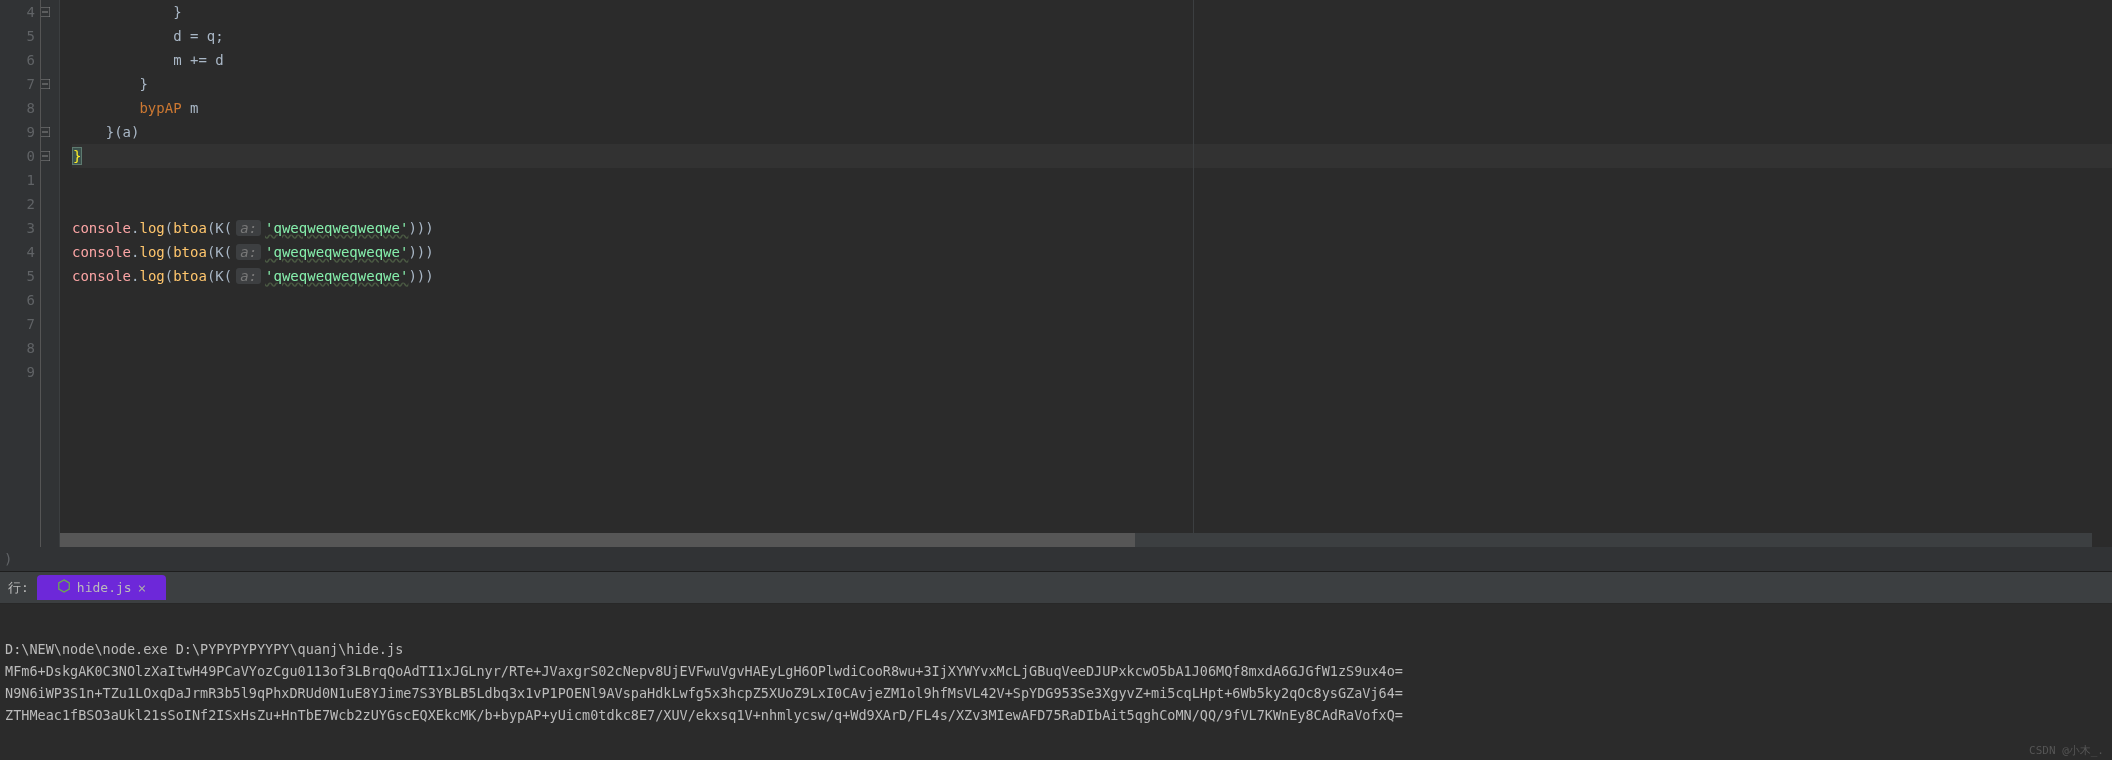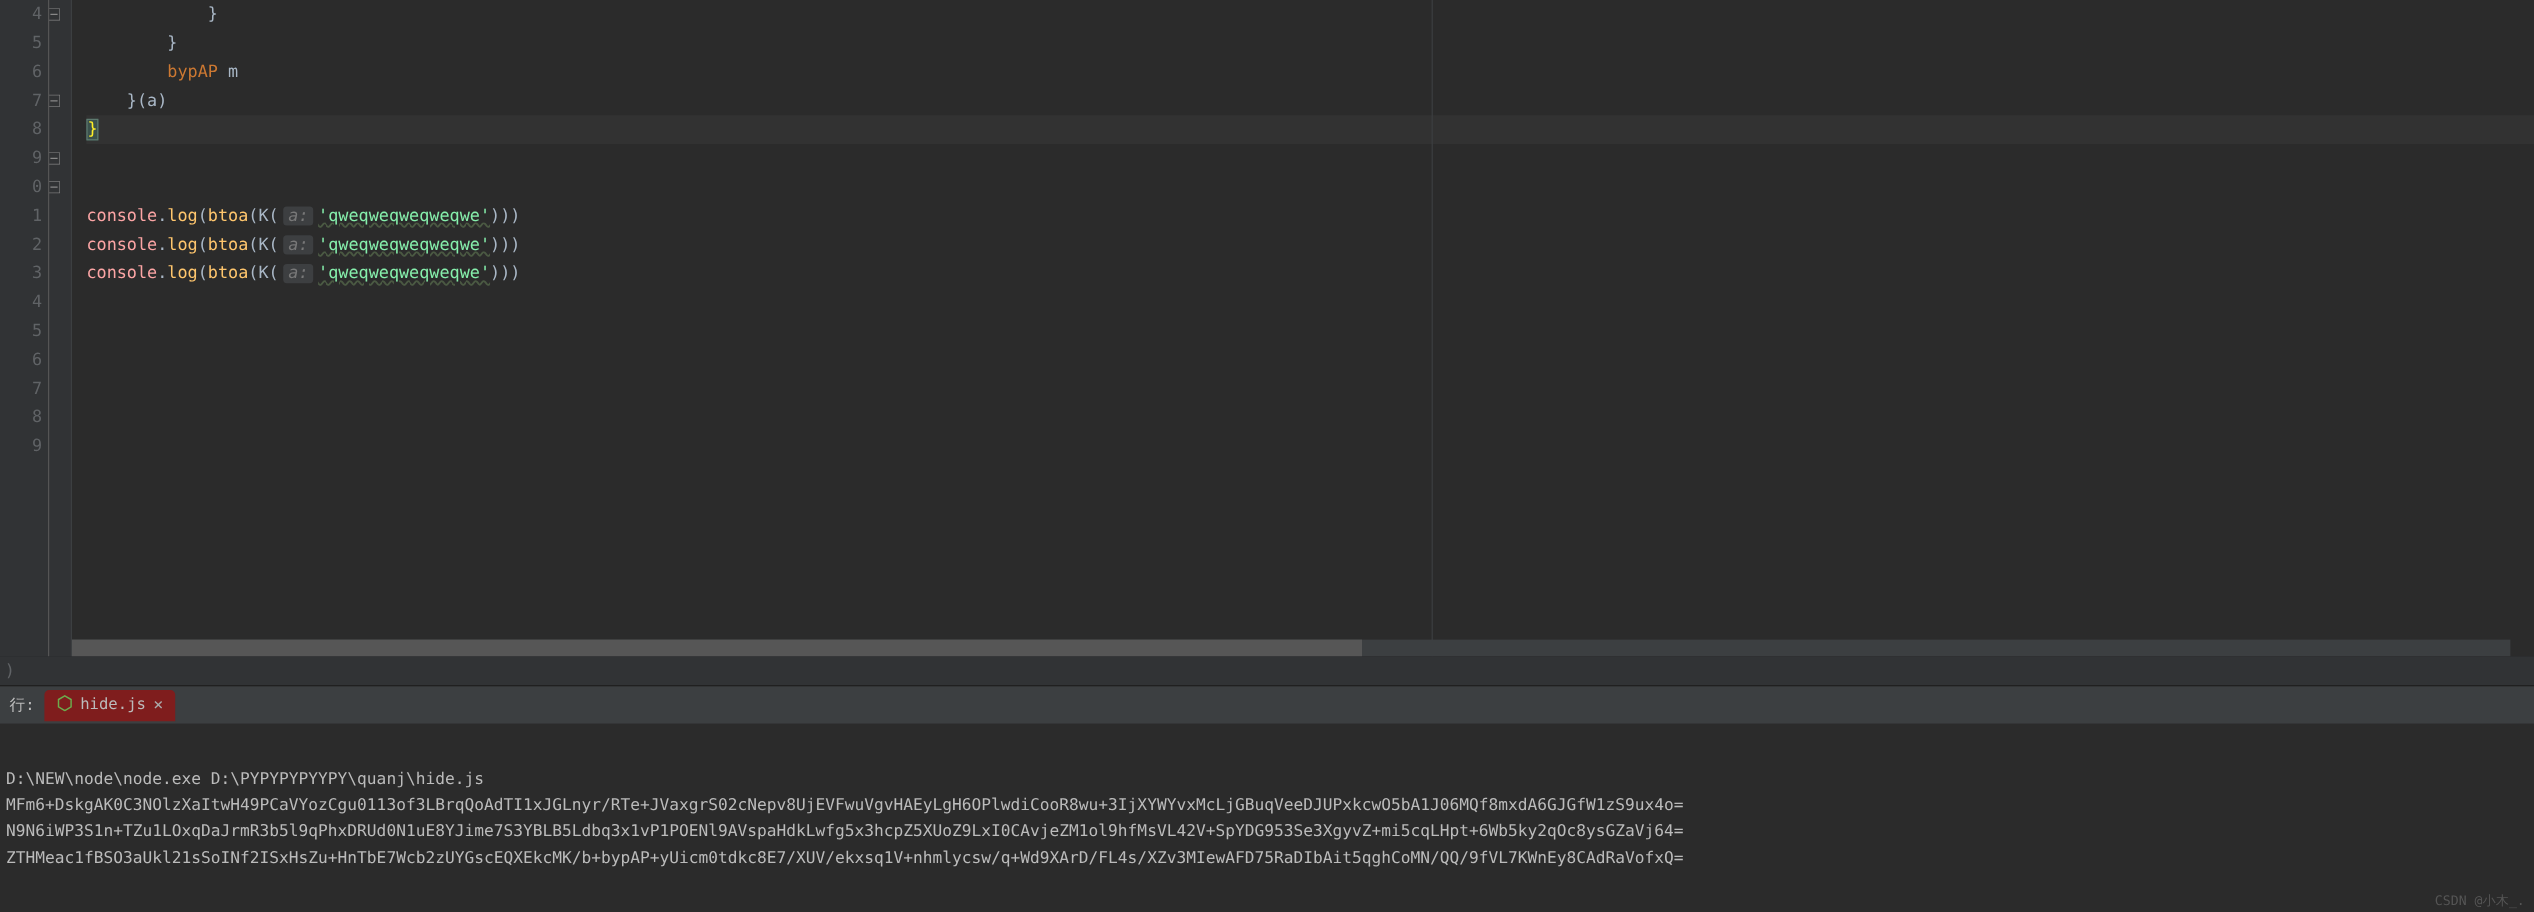--- a/index.html
+++ b/index.html
@@ -113,22 +113,22 @@
   align-items: center;
   padding-left: 8px;
   gap: 8px;
   border-bottom: 1px solid #282828;
 }
 .run-label { color: #bbbbbb; font-size: 13px; }
 .run-tab {
   display: flex;
   align-items: center;
   gap: 6px;
-  background: #7f1d1d;
-  padding: 4px 10px;
+  background: #6d28d9;
+  padding: 4px 20px;
   border-radius: 4px 4px 0 0;
   color: #bbbbbb;
   font-size: 13px;
 }
 .run-tab-icon svg { width: 14px; height: 14px; }
 .run-tab-close { color: #aaa; font-size: 14px; cursor: pointer; }
 .console-output {
   flex: 1;
   padding: 12px 5px;
   font-size: 13.5px;
@@ -234,20 +234,22 @@
         <span class="fold-icon"></span>
       </div>
     <div class="gutter-line">
         <span class="num">9</span>
         <span class="fold-icon"></span>
       </div>
   </div>
   <div class="code-area">
     <div class="margin-line"></div>
     <div class="code-line">            }</div>
+    <div class="code-line">            d = q;</div>
+    <div class="code-line">            m += d</div>
     <div class="code-line">        }</div>
     <div class="code-line">        <span class="kw">bypAP</span><span> m</span></div>
     <div class="code-line">    }(a)</div>
     <div class="code-line current"><span class="brace-hl">}</span></div>
     <div class="code-line"></div>
     <div class="code-line"></div>
     <div class="code-line"><span class="console">console</span><span class="punct">.</span><span class="method">log</span><span class="punct">(</span><span class="method">btoa</span><span class="punct">(</span><span class="ident">K</span><span class="punct">(</span><span class="param-hint">a:</span><span class="str str-underline">'qweqweqweqweqwe'</span><span class="punct">)))</span></div>
     <div class="code-line"><span class="console">console</span><span class="punct">.</span><span class="method">log</span><span class="punct">(</span><span class="method">btoa</span><span class="punct">(</span><span class="ident">K</span><span class="punct">(</span><span class="param-hint">a:</span><span class="str str-underline">'qweqweqweqweqwe'</span><span class="punct">)))</span></div>
     <div class="code-line"><span class="console">console</span><span class="punct">.</span><span class="method">log</span><span class="punct">(</span><span class="method">btoa</span><span class="punct">(</span><span class="ident">K</span><span class="punct">(</span><span class="param-hint">a:</span><span class="str str-underline">'qweqweqweqweqwe'</span><span class="punct">)))</span></div>
     <div class="code-line"></div>

